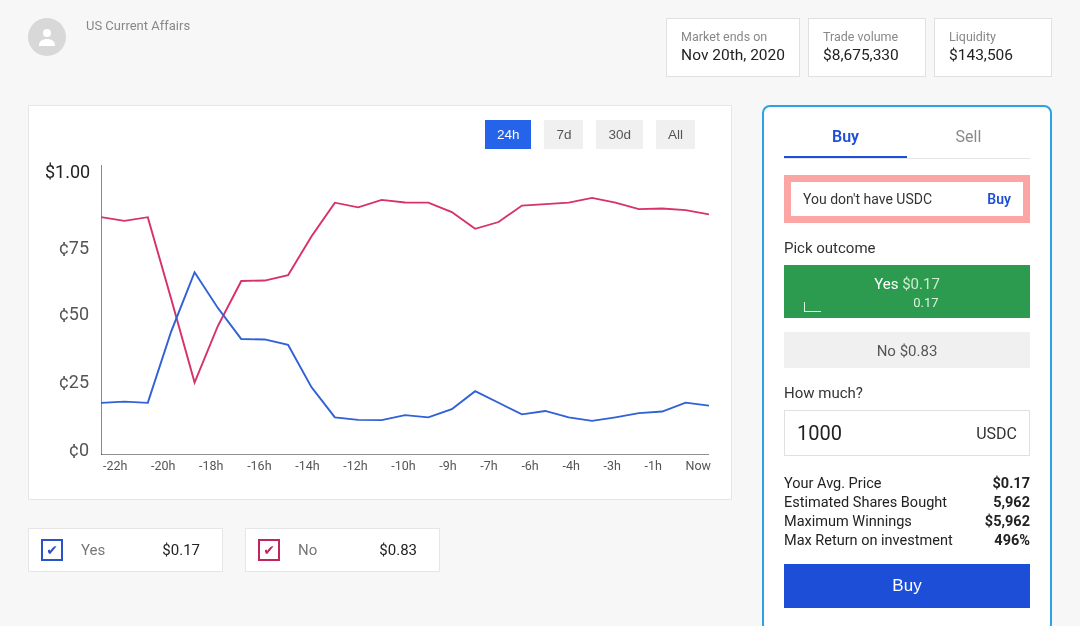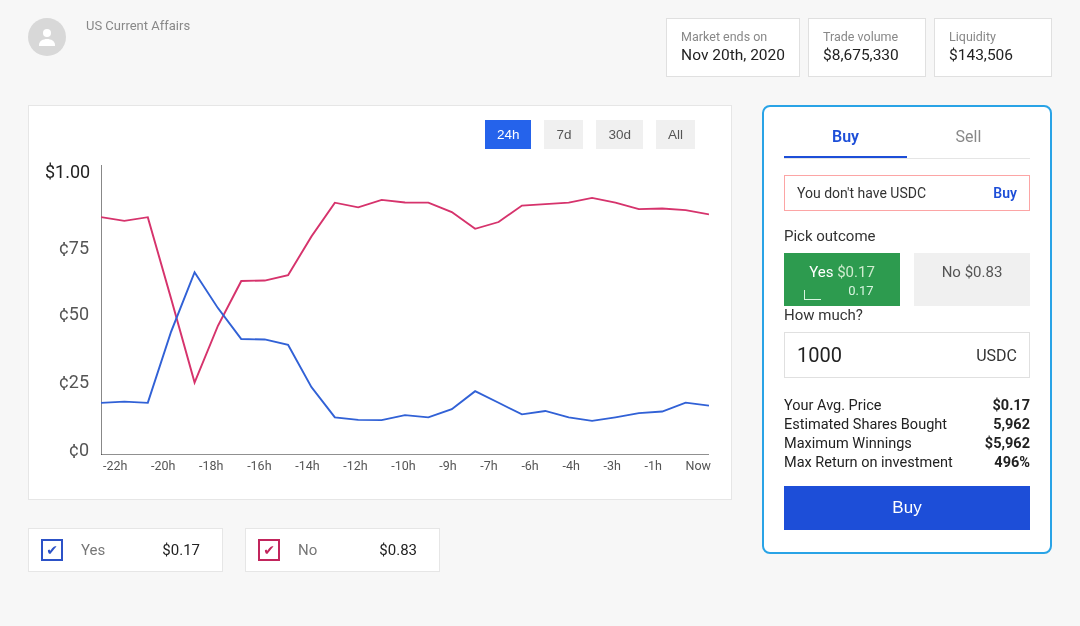--- a/index.html
+++ b/index.html
@@ -71,26 +71,26 @@
 
   
   .trade-panel {
     border: 2px solid #29a3e6; border-radius: 8px; background:#fff;
     padding: 14px 20px 22px 20px;
   }
   .bs-tabs { display:flex; border-bottom:1px solid #e5e5e5; margin-bottom:16px;}
   .bs-tab { flex:1; text-align:center; font-size:16px; padding:6px 0 10px 0; color:#888; cursor:pointer;}
   .bs-tab.active { color:#1d4ed8; font-weight:600; border-bottom:2.5px solid #1d4ed8; }
   .notice {
-    border:1px solid #fca5a5; padding:9px 12px; display:flex; justify-content:space-between;
+    border:7px solid #fca5a5; padding:9px 12px; display:flex; justify-content:space-between;
     align-items:center; font-size:14px; margin-bottom:16px;
   }
   .notice .buy-link { color:#1d4ed8; font-weight:600; cursor:pointer;}
   .section-label { font-size:15px; color:#333; margin-bottom:8px; }
-  .outcome-picks { display:flex; gap:14px; }
+  .outcome-picks { display:flex; gap:14px; margin-bottom:16px;flex-direction:column;}
   .pick {
     flex:1; text-align:center; padding:10px 6px 8px 6px; font-size:15px; cursor:pointer; position:relative;
   }
   .pick.yes { background:#2d9b4f; color:#fff; }
   .pick.yes .sub { font-size:13px; color:#d8f5e0; display:block; margin-top:2px; position:relative;}
   .pick.yes .sub::before {
     content:""; position:absolute; left:14px; top:7px; width:16px; height:9px;
     border-left:1.5px solid #d8f5e0; border-bottom:1.5px solid #d8f5e0;
   }
   .pick.yes .sub-val { padding-left: 38px; }

